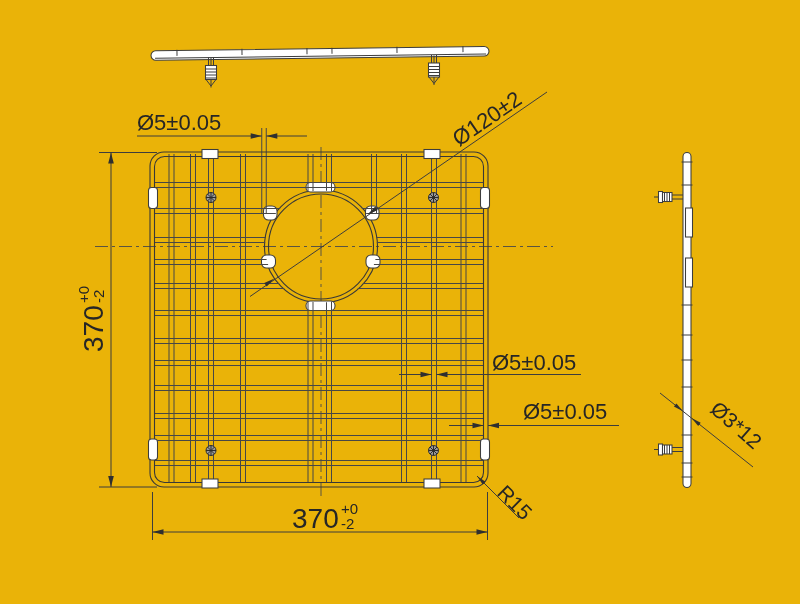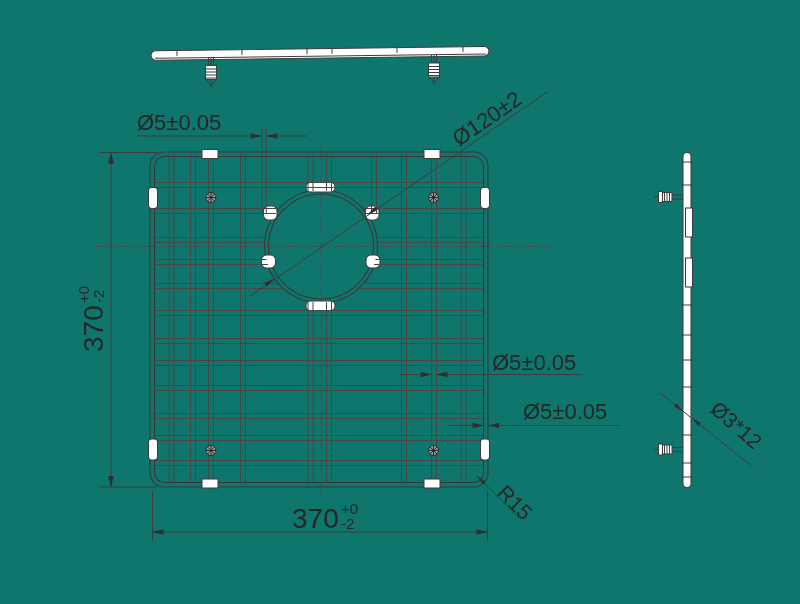--- a/index.html
+++ b/index.html
@@ -1,16 +1,16 @@
 <!DOCTYPE html>
 <html><head>
 <meta charset="utf-8">
 <style>
   html,body{margin:0;padding:0;background:#ffffff;}
-  .page{width:800px;height:604px;background:#0f766e;position:relative;overflow:hidden;}
+  .page{width:800px;height:604px;background:#eab308;position:relative;overflow:hidden;}
   svg{display:block;}
   svg text{font-family:"Liberation Sans","DejaVu Sans",sans-serif;fill:#262626;}
   .ln{stroke:#3d3d3d;stroke-width:1;fill:none;}
   .lnw{stroke:#474747;stroke-width:1;fill:none;}
   .ln2{stroke:#383838;stroke-width:1.1;fill:none;}
   .wfill{fill:#ffffff;stroke:#3d3d3d;stroke-width:1.05;}
   .cl{stroke:#4a4a4a;stroke-width:0.9;stroke-dasharray:13 4 3 4;fill:none;}
   .ar{fill:#2f2f2f;stroke:none;}
   .scr{stroke:#2c2c2c;stroke-width:1;}
 </style>

